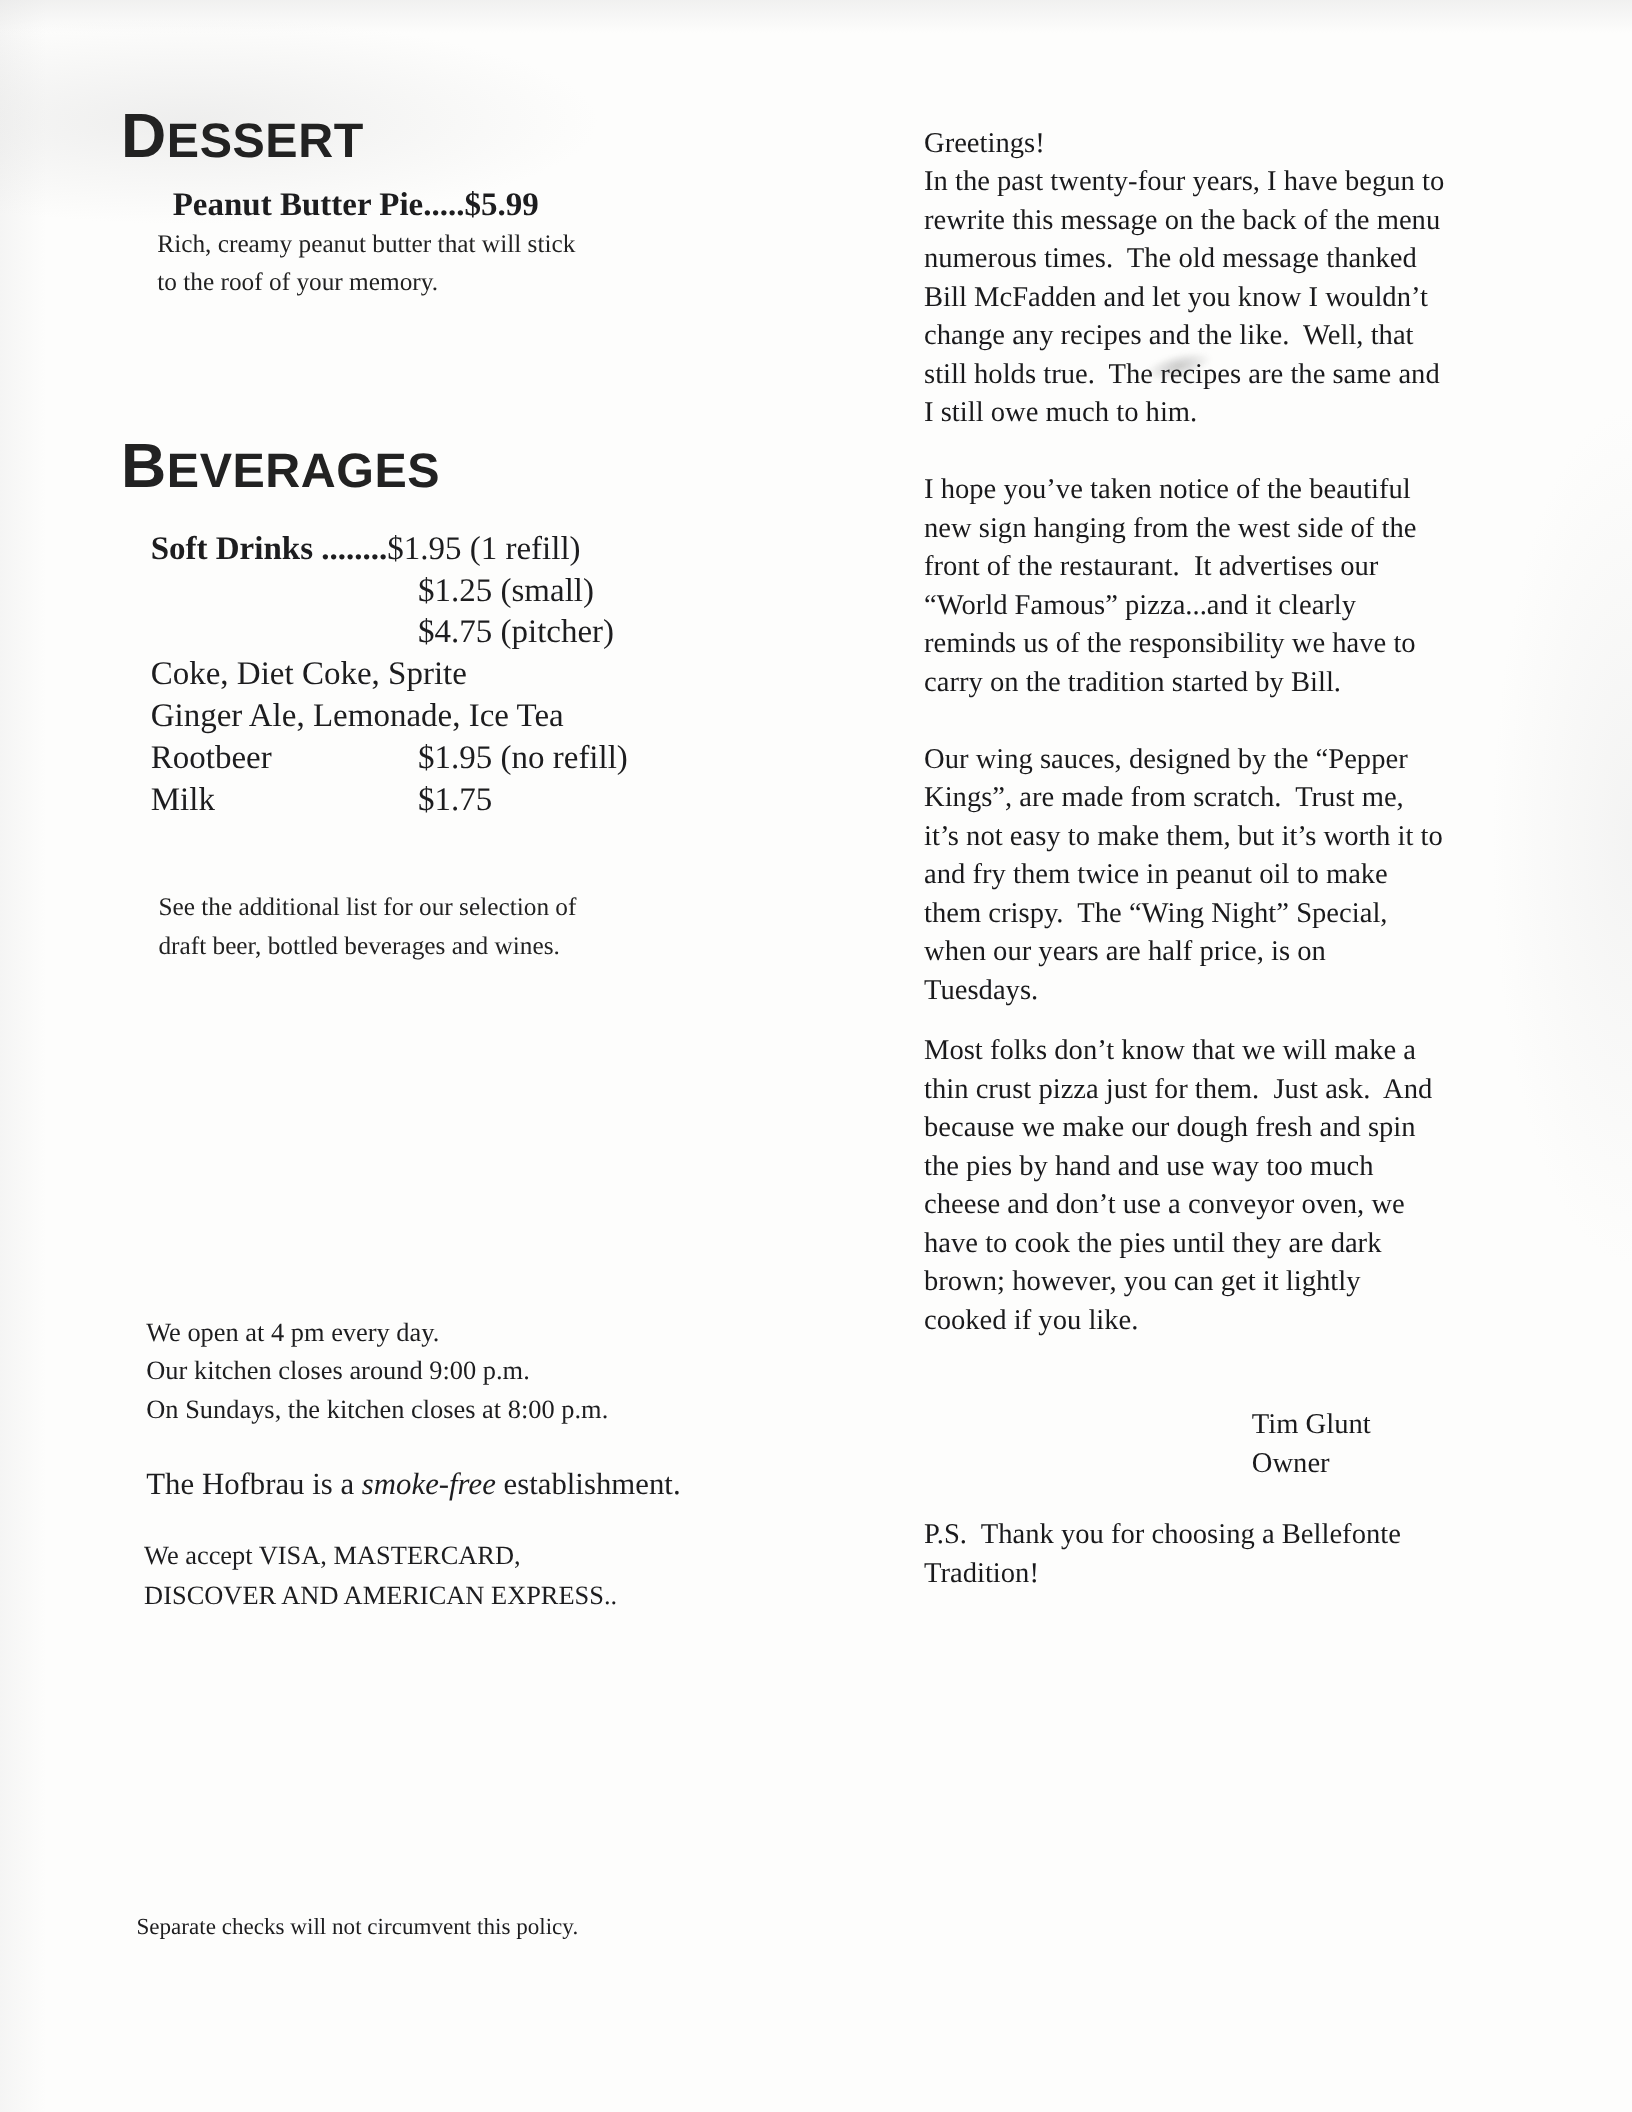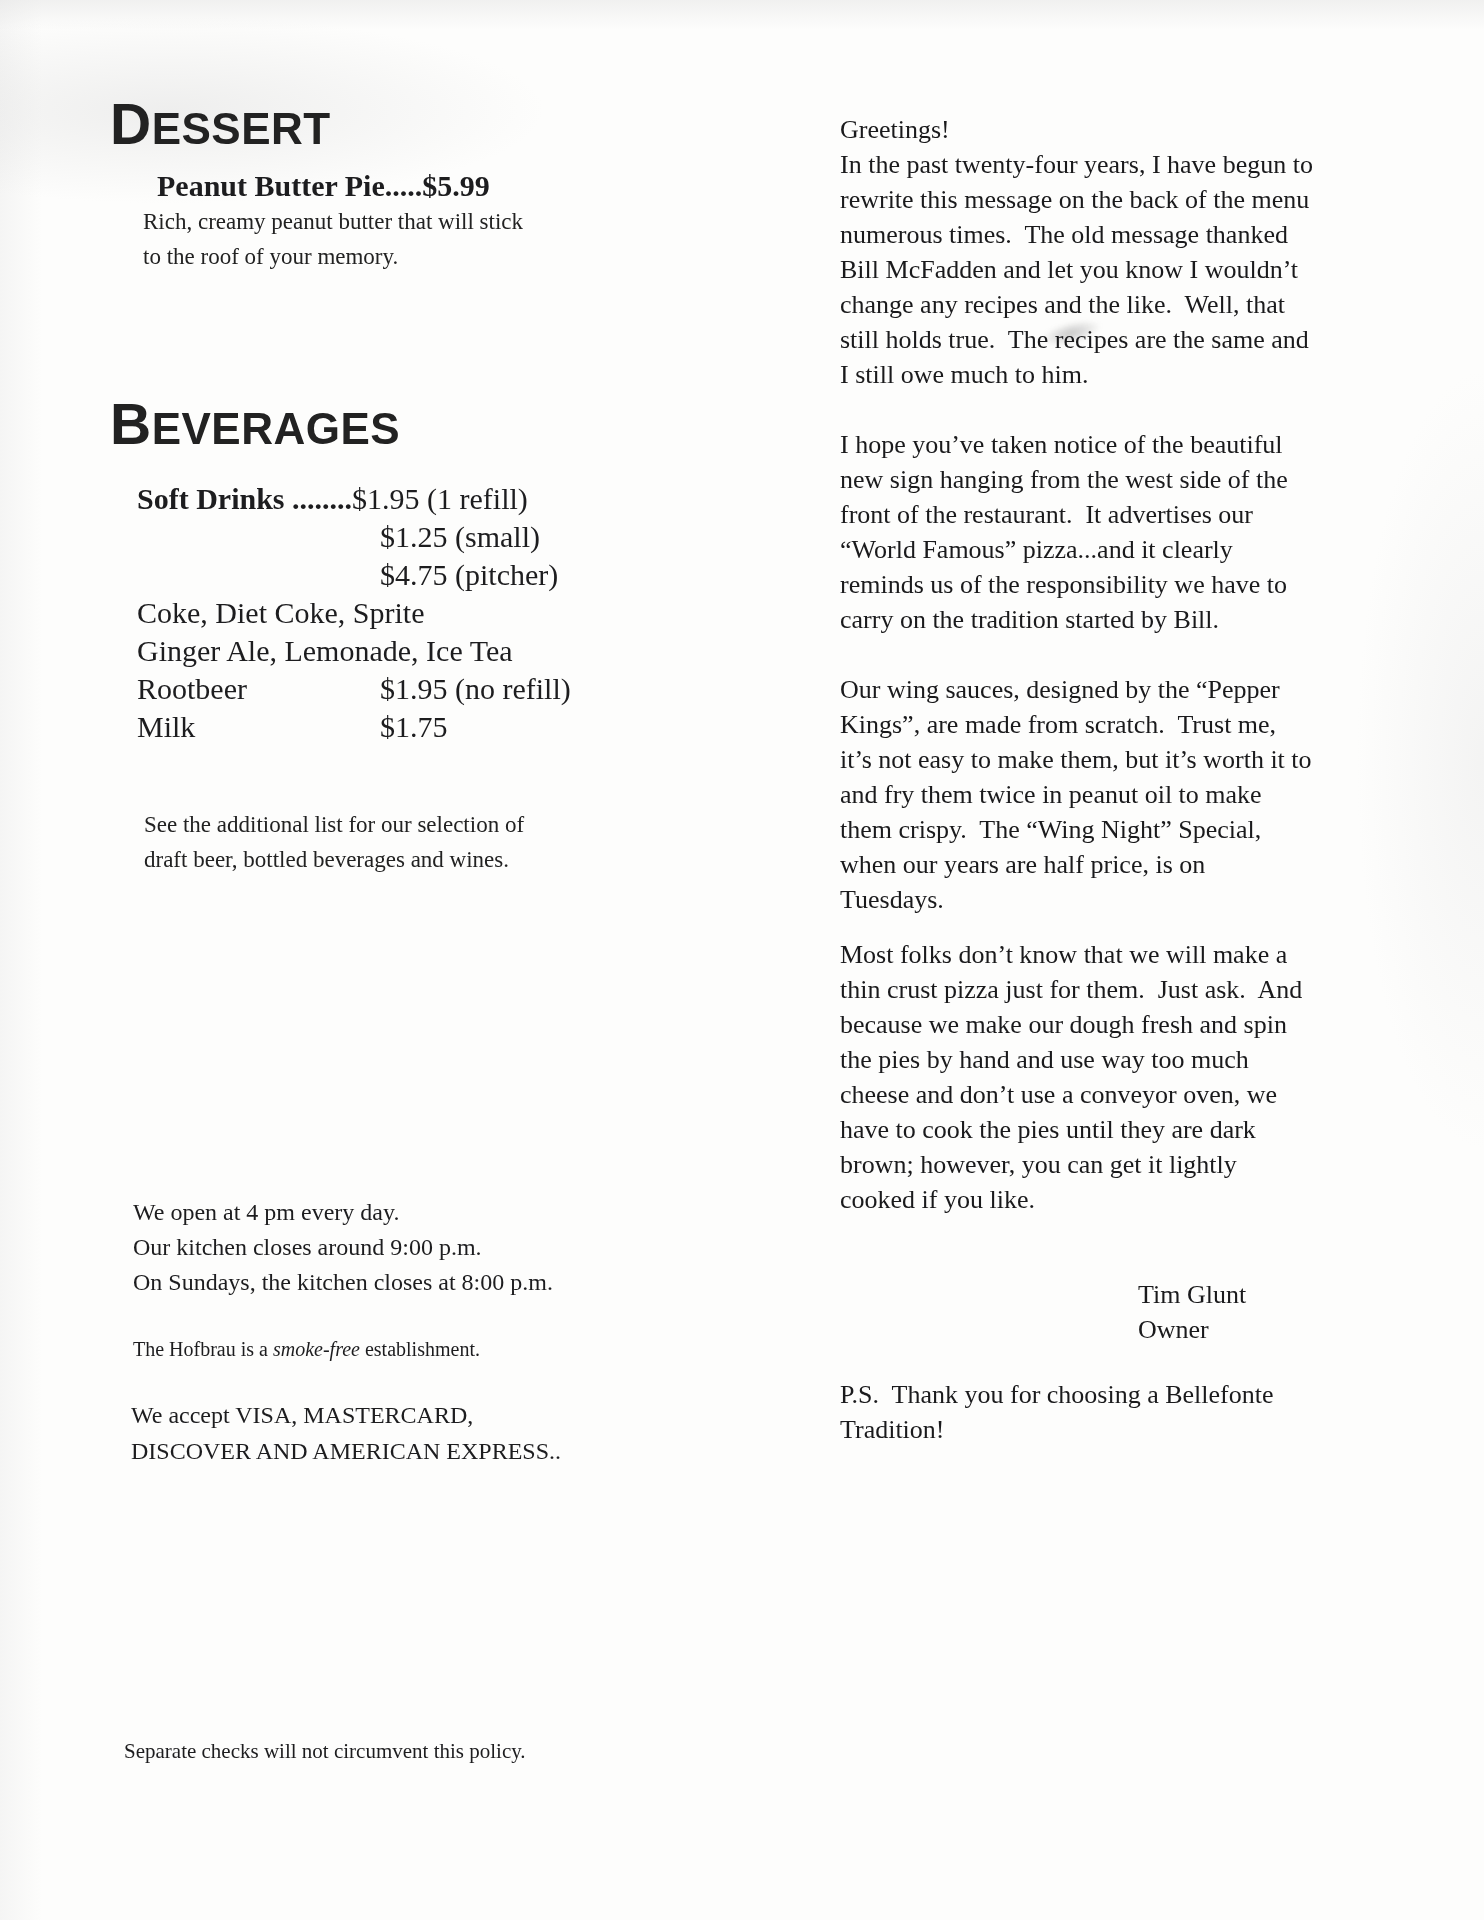--- a/index.html
+++ b/index.html
@@ -27,21 +27,21 @@
     line-height:1;
   }
   .heading::first-letter{font-size:57px;}
   .item-bold{font-weight:bold;font-size:30px;line-height:36px;margin-left:12px;}
   .small-note{font-size:23px;line-height:35px;color:#222;}
   .bev-list{font-size:30px;line-height:38px;}
   .bev-label{font-weight:bold;}
   .price-indent{padding-left:243px;}
   .drink-name{display:inline-block;width:243px;}
   .hours{font-size:24px;line-height:35px;}
-  .hofbrau{font-size:20px;line-height:35px;}
+  .hofbrau{font-size:28px;line-height:35px;}
   .cards{font-size:24px;line-height:36px;}
   .gratuity{font-size:21px;line-height:32px;}
   .letter{font-size:26px;line-height:35px;width:620px;color:#1a1a1c;}
   .letter .para{margin:35px 0 0 0;}
   .letter .para.tight{margin-top:20px;}
   .signature{margin:60px 0 0 298px;}
   .ps{margin-top:30px;}
   .em{font-style:italic;}
   .smudge{
     position:absolute;left:1028px;top:318px;width:86px;height:30px;

